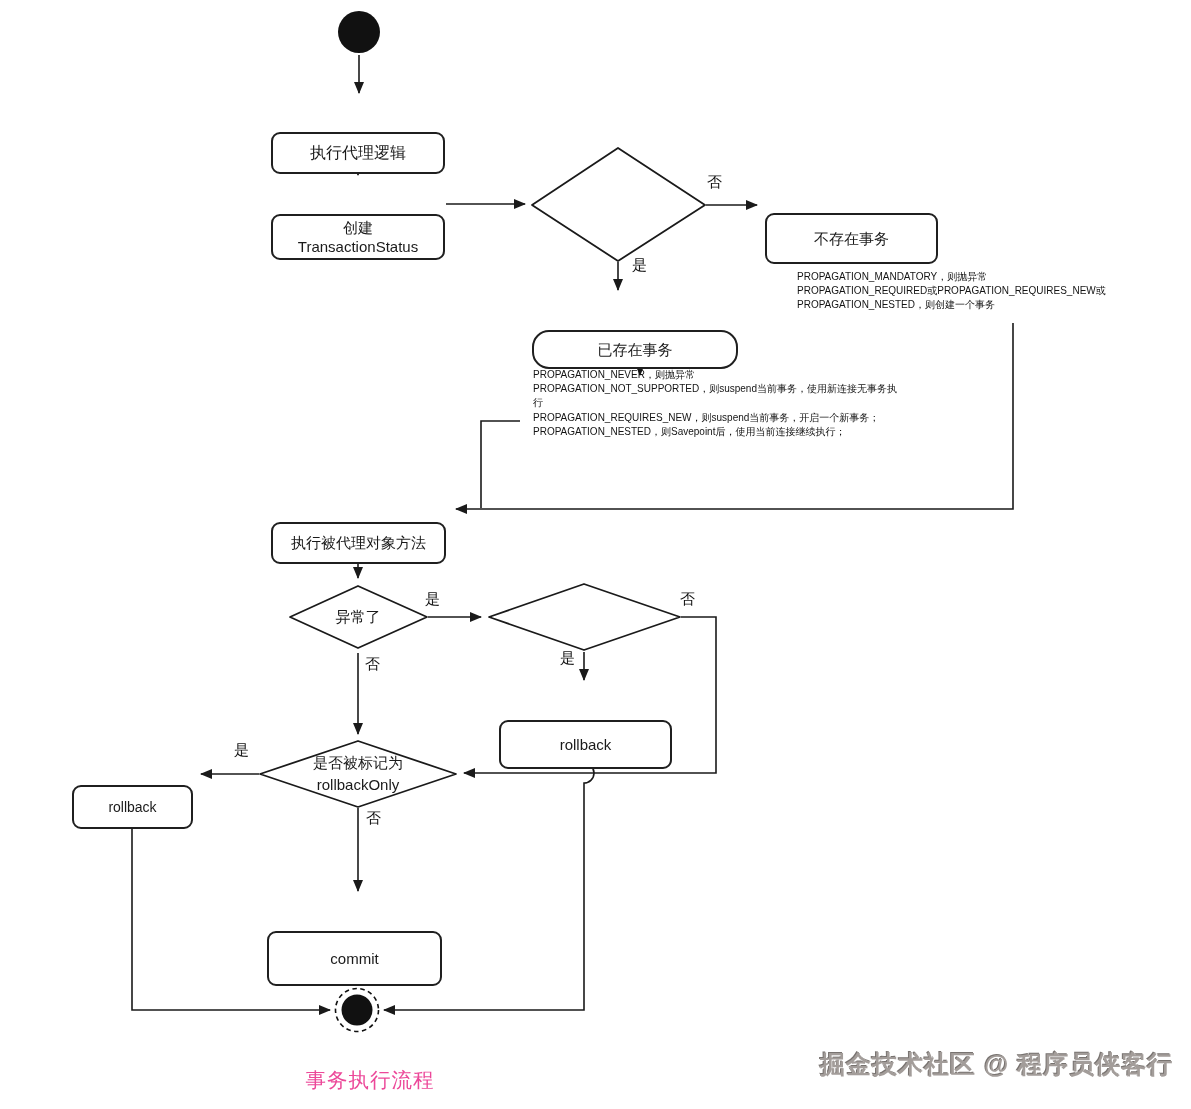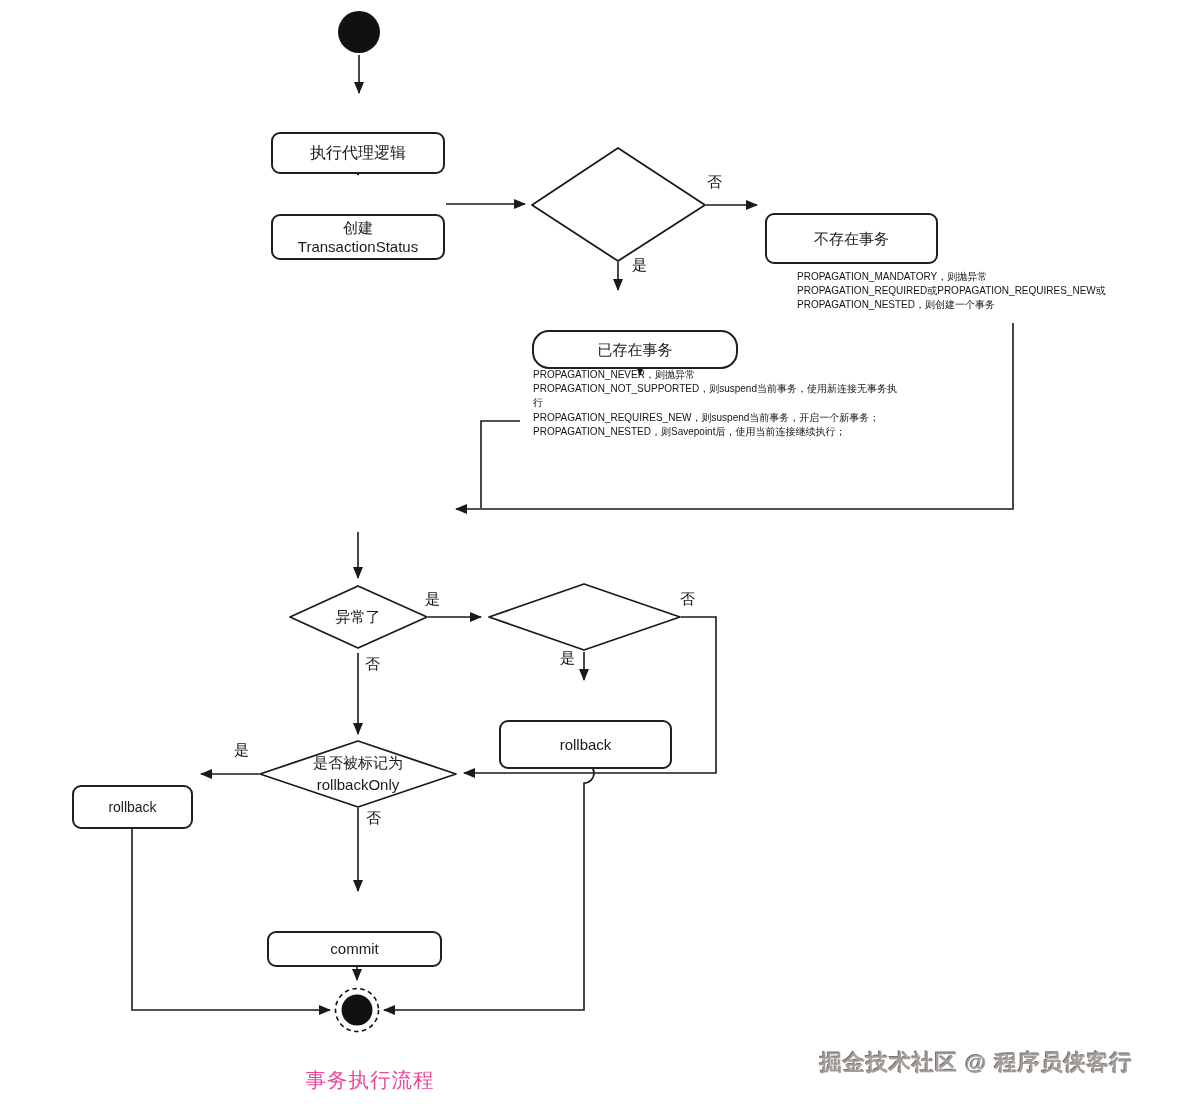--- a/index.html
+++ b/index.html
@@ -19,21 +19,21 @@
   }
   .elabel{position:absolute;font-size:15px;color:#111;}
   .note{
     position:absolute;font-size:10px;line-height:14.2px;white-space:pre-line;color:#141414;
   }
   .caption{
     position:absolute;left:280px;top:1066px;width:180px;text-align:center;
     font-size:20.5px;font-weight:500;color:#ec4899;letter-spacing:1px;
   }
   .watermark{
-    position:absolute;left:820px;top:1048px;font-size:22px;font-weight:bold;
+    position:absolute;left:820px;top:1048px;font-size:25px;font-weight:bold;
     color:#a39d9a;text-shadow:1px 1px 0 #ffffff,-1px -1px 0 #787370;letter-spacing:1px;
   }
 </style>
 </head>
 <body>
 
 <div id="canvas">
 
   <svg id="edges" width="1191" height="1109" viewBox="0 0 1191 1109" fill="none" stroke="#1a1a1a" stroke-width="1.6">
     <defs>
@@ -75,26 +75,27 @@
 
   <div class="box" style="left:271px;top:99px;width:174px;height:42px;font-size:16px;">执行代理逻辑</div>
 
   <div class="box" style="left:271px;top:181px;width:174px;height:46px;">创建
 TransactionStatus</div>
 
   <div class="box" style="left:765px;top:180px;width:173px;height:51px;">不存在事务</div>
 
   <div class="box" style="left:532px;top:297px;width:206px;height:39px;border-radius:17px;">已存在事务</div>
 
+  <div class="box" style="left:271px;top:489px;width:175px;height:42px;">执行被代理对象方法</div>
 
   <div class="box" style="left:499px;top:687px;width:173px;height:49px;">rollback</div>
 
   <div class="box" style="left:72px;top:752px;width:121px;height:44px;font-size:14px;">rollback</div>
 
-  <div class="box" style="left:267px;top:898px;width:175px;height:36px;">commit</div>
+  <div class="box" style="left:267px;top:898px;width:175px;height:55px;">commit</div>
 
 
   <div class="dlabel" style="left:308px;top:605px;width:100px;height:24px;font-size:15px;">异常了</div>
 
 
   <div class="dlabel" style="left:263px;top:750px;width:190px;height:48px;font-size:15px;line-height:1.5;">是否被标记为
 rollbackOnly</div>
 
   <div class="elabel" style="left:707px;top:173px;">否</div>
   <div class="elabel" style="left:632px;top:256px;">是</div>

